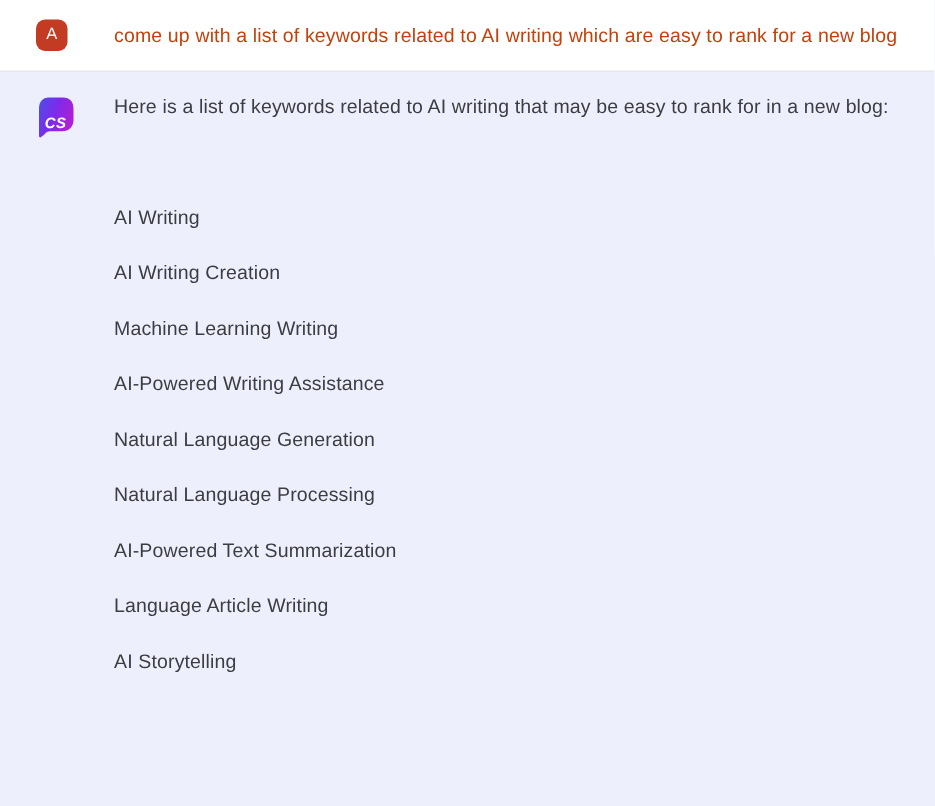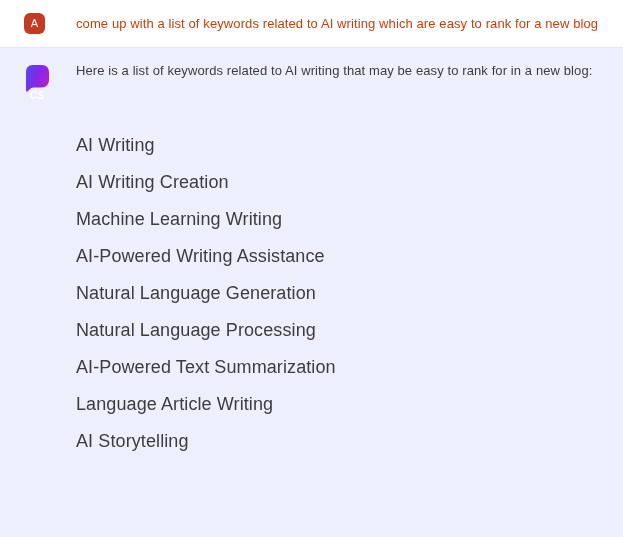--- a/index.html
+++ b/index.html
@@ -49,39 +49,39 @@
     padding: 16px 24px 0 24px;
   }
   .cs-avatar {
     position: relative;
     width: 26px; height: 28px;
     flex: 0 0 26px;
   }
   .cs-avatar svg { display: block; width: 26px; height: 28px; }
   .cs-label {
     position: absolute;
-    left: 0; top: 19px;
+    left: 0; top: 6px;
     width: 26px; height: 24px;
     display: flex; align-items: center; justify-content: center;
     color: #ffffff;
     font-size: 10px;
     font-weight: bold;
     font-style: italic;
     letter-spacing: .2px;
   }
   .msg-col { margin-left: 26px; }
   .assistant-intro {
     font-size: 13px;
     line-height: 14px;
     letter-spacing: .1px;
     margin-bottom: 60px;
     white-space: nowrap;
   }
   .keyword-item {
-    font-size: 18px;
+    font-size: 13px;
     line-height: 14px;
     letter-spacing: .1px;
     margin-bottom: 23px;
     white-space: nowrap;
   }
 </style>
 </head>
 <body>
 
 <div class="chat-window">

